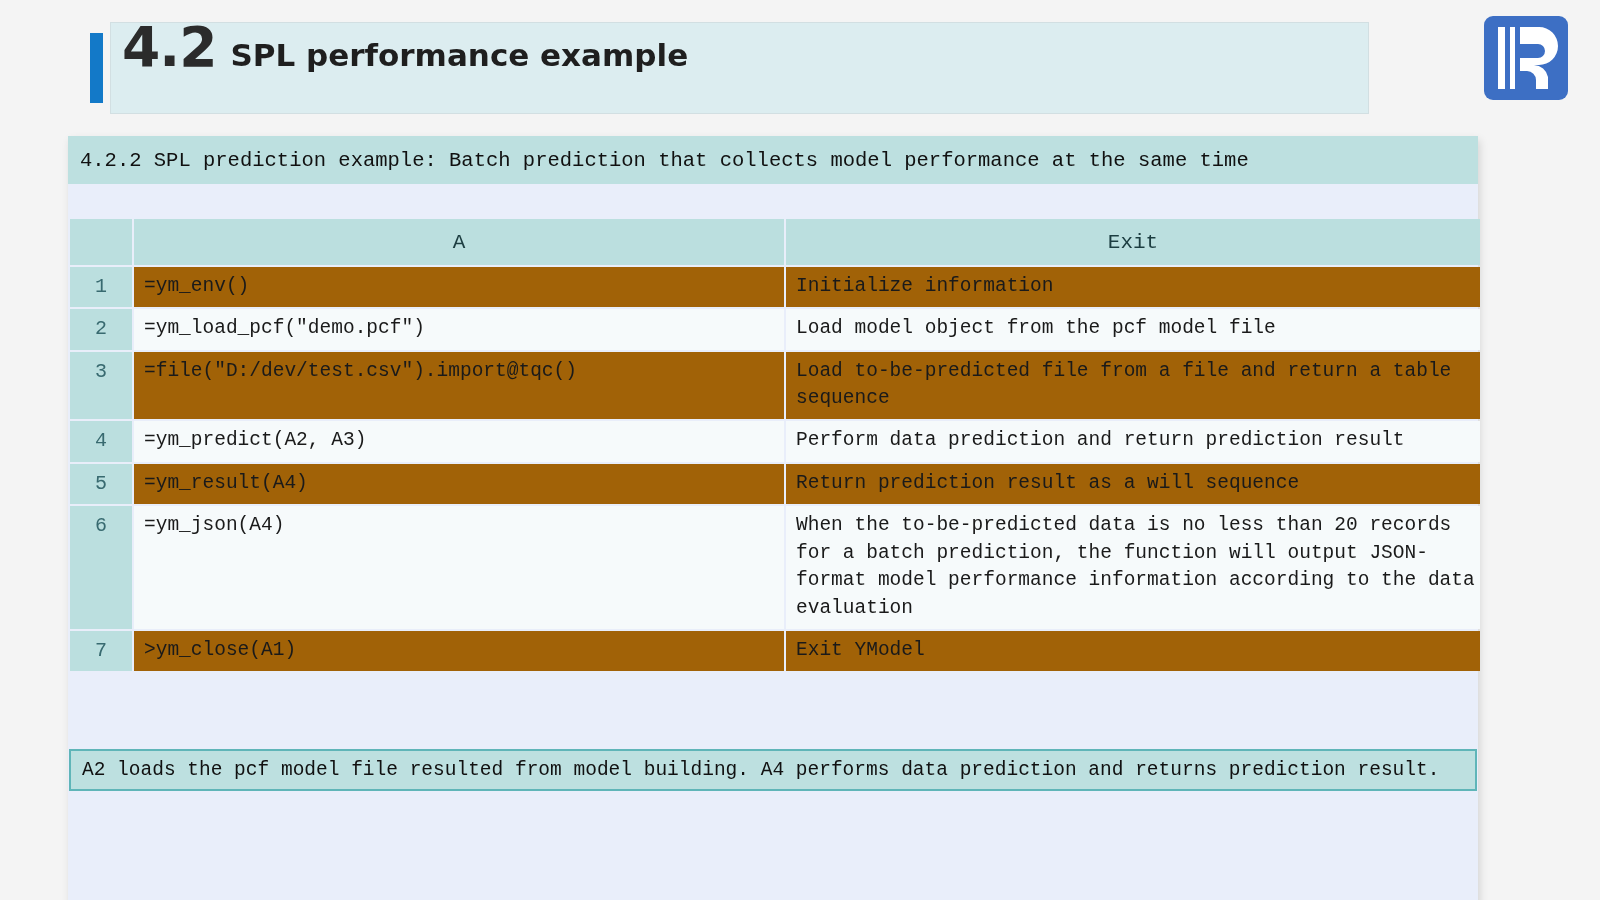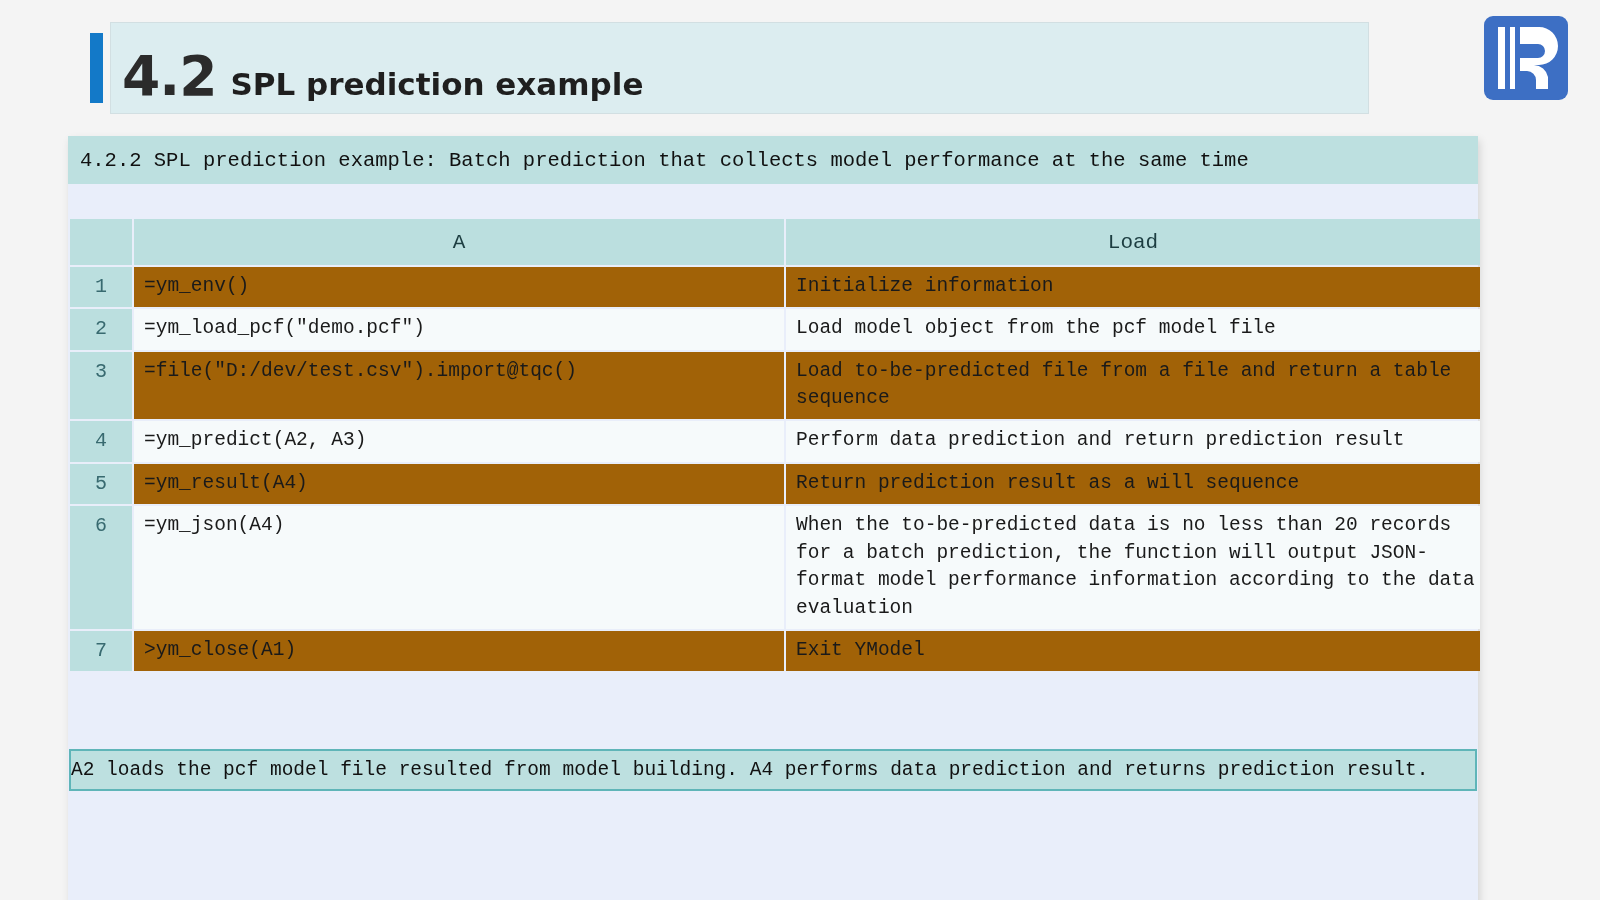--- a/index.html
+++ b/index.html
@@ -30,21 +30,21 @@
     position: absolute;
     left: 90px;
     top: 33px;
     width: 13px;
     height: 70px;
     background: #1379c8;
   }
   #title-text-wrap {
     position: absolute;
     left: 122px;
-    top: 49px;
+    top: 20px;
     display: flex;
     align-items: baseline;
     gap: 14px;
     white-space: nowrap;
   }
   #title-number {
     font-family: "DejaVu Sans", sans-serif;
     font-size: 55px;
     font-weight: bold;
     color: #2b2b2b;
@@ -157,31 +157,32 @@
     background: #bde0e0;
     border: 2px solid #5fb5b8;
     box-sizing: border-box;
     display: flex;
     align-items: center;
   }
   #caption-text {
     font-family: "Liberation Mono", "DejaVu Sans Mono", monospace;
     font-size: 19.5px;
     color: #111;
+    padding-left: 11px;
     white-space: nowrap;
   }
 </style>
 </head>
 <body>
 
 <div id="title-bar"></div>
 <div id="title-accent"></div>
 <div id="title-text-wrap">
   <span id="title-number">4.2</span>
-  <span id="title-label">SPL prediction example</span>
+  <span id="title-label">SPL performance example</span>
 </div>
 
 <div id="logo">
   <svg width="88" height="88" viewBox="0 0 88 88" xmlns="http://www.w3.org/2000/svg">
     <rect x="2" y="2" width="84" height="84" rx="9" ry="9" fill="#3d6fc4"></rect>
     <rect x="16" y="13" width="7" height="62" fill="#ffffff"></rect>
     <rect x="28" y="13" width="5" height="62" fill="#ffffff"></rect>
     <path d="M38 13 H57 a19 19 0 0 1 0 38 H52 a15 15 0 0 1 14 12 V75 H54 V66 a9 9 0 0 0 -9 -9 H38 V44 H56 a7 7 0 0 0 0 -14 H38 Z" fill="#ffffff"></path>
   </svg>
 </div>
@@ -195,21 +196,21 @@
   <table id="spl-table">
     <colgroup>
       <col class="c-num">
         <col class="c-a">
         <col class="c-note">
     </colgroup>
     <thead>
       <tr>
         <th class="corner"></th>
         <th>A</th>
-        <th>Load</th>
+        <th>Exit</th>
       </tr>
     </thead>
     <tbody>
       <tr class="odd">
         <td class="rownum">1</td>
         <td class="cellA">=ym_env()</td>
         <td class="cellNote">Initialize information</td>
       </tr>
       <tr class="even">
         <td class="rownum">2</td>

